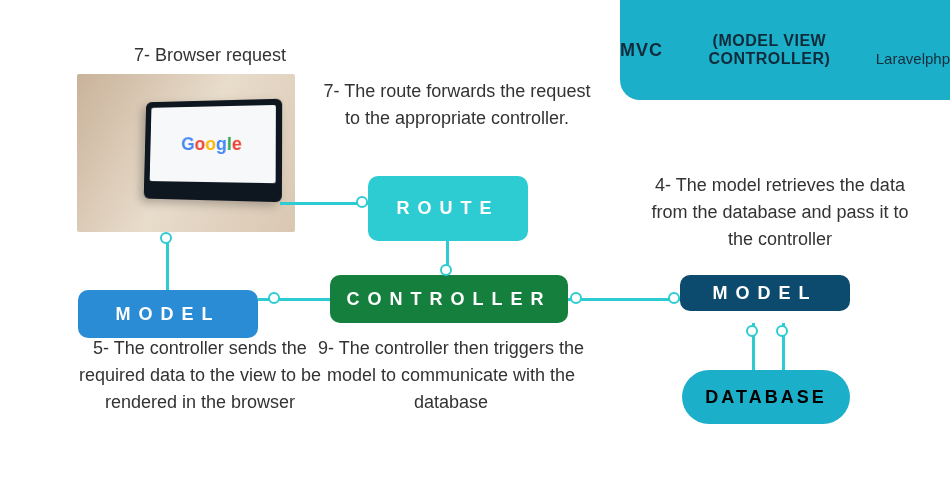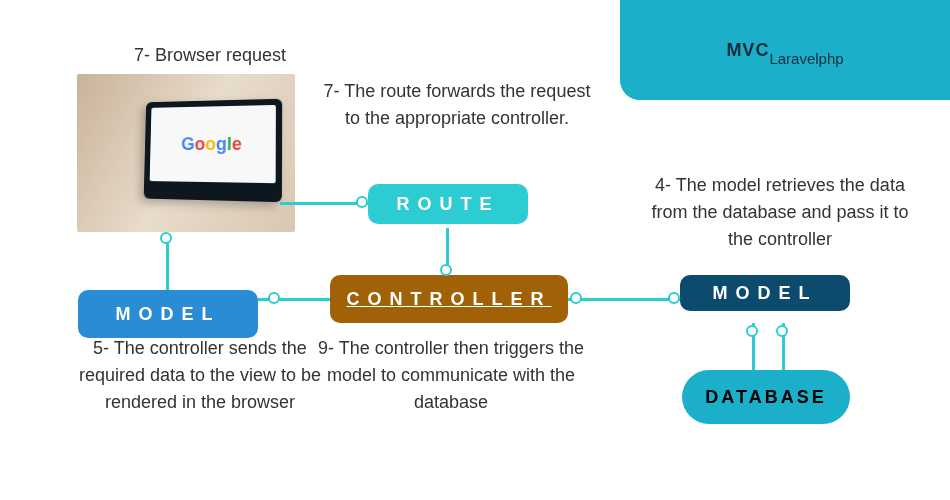--- a/index.html
+++ b/index.html
@@ -48,22 +48,22 @@
     color: #fff;
     font-weight: 800;
     letter-spacing: 8px;
     display: flex;
     align-items: center;
     justify-content: center;
     border-radius: 10px;
     font-size: 18px;
     text-align: center;
   }
-  .route-node { top: 184px; left: 368px; width: 160px; height: 40px; background: #2dccd3; }
-  .controller-node { top: 275px; left: 330px; width: 238px; height: 48px; background: #a16207; text-decoration: underline; }
+  .route-node { top: 176px; left: 368px; width: 160px; height: 65px; background: #2dccd3; }
+  .controller-node { top: 275px; left: 330px; width: 238px; height: 48px; background: #15803d; }
   .model-node { top: 275px; left: 680px; width: 170px; height: 36px; background: #0c4a6e; }
   .view-node { top: 290px; left: 78px; width: 180px; height: 48px; background: #2b8cd6; }
   .database-node {
     top: 370px; left: 682px; width: 168px; height: 54px;
     background: #1bafca; border-radius: 27px;
     letter-spacing: 3px; font-size: 18px; color: #000000; font-weight: 800;
   }
 
   .connector {
     position: absolute;
@@ -140,20 +140,21 @@
   .g3 { color: #FBBC05; }
   .g4 { color: #4285F4; }
   .g5 { color: #34A853; }
   .g6 { color: #EA4335; }
 </style>
 </head>
 <body>
 
 <div class="header-box">
   <div class="header-title">MVC</div>
+  <div class="header-sub">(MODEL VIEW CONTROLLER)</div>
   <div class="header-author">Laravelphp</div>
 </div>
 
 <div class="caption step1">7- Browser request</div>
 <div class="caption step2">7- The route forwards the request to the appropriate controller.</div>
 <div class="caption step3">9- The controller then triggers the model to communicate with the database</div>
 <div class="caption step4">4- The model retrieves the data from the database and pass it to the controller</div>
 <div class="caption step5">5- The controller sends the required data to the view to be rendered in the browser</div>
 
 <div class="browser-img">

